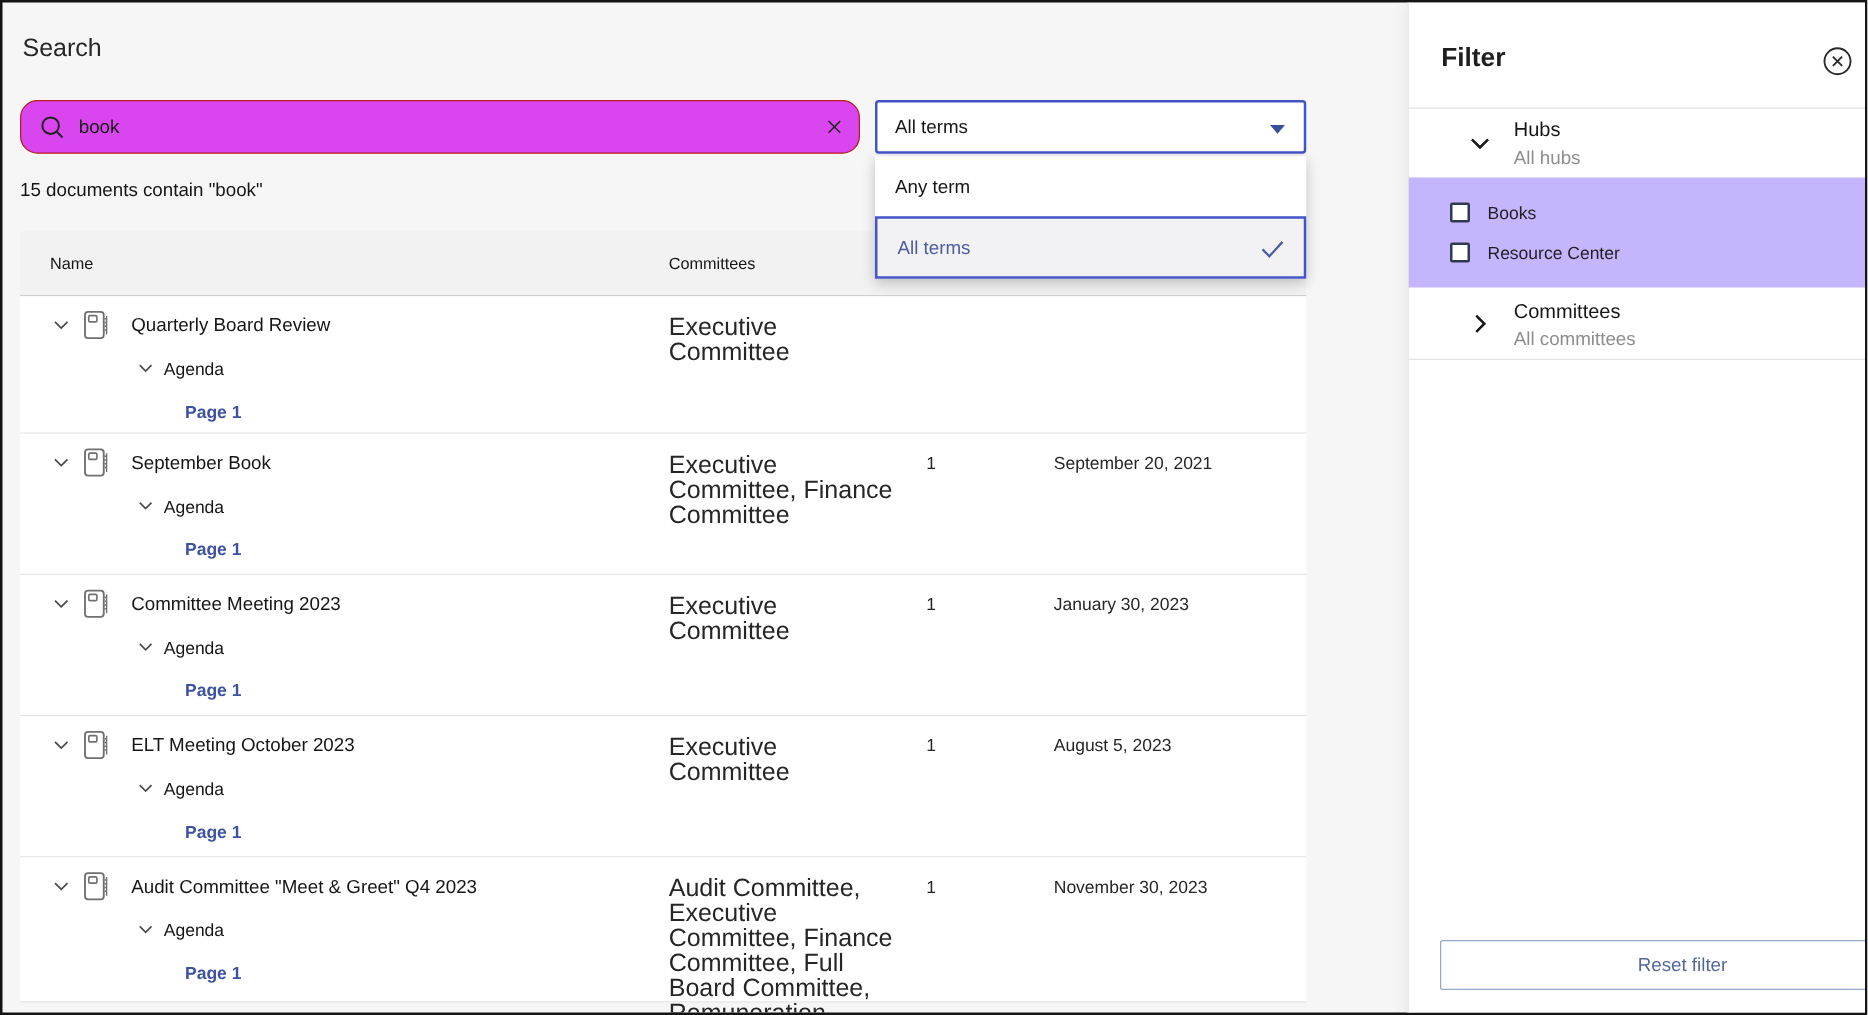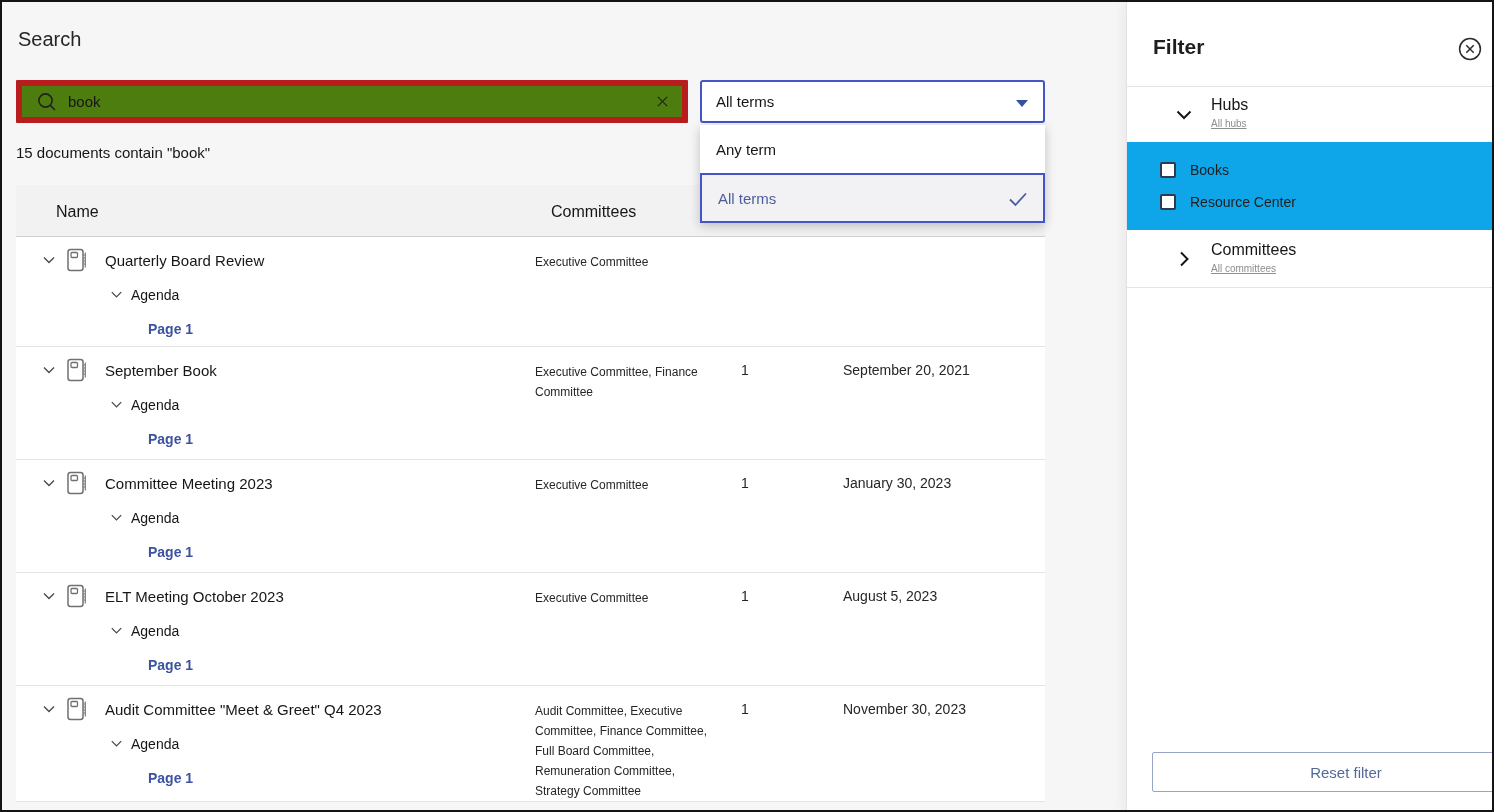--- a/index.html
+++ b/index.html
@@ -2,45 +2,45 @@
 <html><head>
 <meta charset="utf-8">
 <style>
   * { margin:0; padding:0; box-sizing:border-box; }
   html,body { width:1494px; height:812px; }
   body { font-family:"Liberation Sans", sans-serif; color:#1b1b1b; background:#f6f6f6; }
   .screen { position:relative; width:1494px; height:812px; border:2px solid #141414; background:#f6f6f6; overflow:hidden; }
 
   
   .page-title { position:absolute; left:16px; top:26px; font-size:20px; font-weight:400; color:#262626; }
-  .search-box { position:absolute; left:14px; top:78px; width:672px; height:43px; background:#4d7c0f;
-                border:6px solid #b91c1c; border-radius:1px; display:flex; align-items:center; }
+  .search-box { position:absolute; left:14px; top:78px; width:672px; height:43px; background:#d946ef;
+                border:1px solid #b91c1c; border-radius:14px; display:flex; align-items:center; }
   .search-box .mag { margin:0 10px 0 14px; display:flex; }
   .search-box input { flex:1; border:none; outline:none; font-size:15px; font-family:inherit; color:#161616; background:transparent; }
   .clear-btn { width:40px; height:100%; border:none; background:transparent; cursor:pointer; display:flex; align-items:center; justify-content:center; }
 
   .select { position:absolute; left:698px; top:78px; width:345px; height:43px; background:#fff;
             border:2px solid #4456c7; border-radius:3px; display:flex; align-items:center; cursor:pointer; z-index:30; }
   .select .sel-label { margin-left:14px; font-size:15px; color:#161616; }
   .select .caret { position:absolute; right:15px; top:18px; width:0; height:0;
                    border-left:6px solid transparent; border-right:6px solid transparent; border-top:7px solid #35509c; }
 
   .results-line { position:absolute; left:14px; top:142px; font-size:15px; color:#161616; }
 
   
   .table { position:absolute; left:14px; top:183px; width:1029px; }
   .thead { position:relative; height:52px; background:#f2f2f2; border-bottom:1px solid #cfcfcf; }
-  .th { position:absolute; top:18px; font-size:16px; color:#161616;margin-left:16px; }
+  .th { position:absolute; top:18px; font-size:13px; color:#161616; }
   .th-name { left:24px; }
   .th-comm { left:519px; }
   .trow { position:relative; background:#fff; border-bottom:1px solid #e4e4e4; }
   .row-chev { position:absolute; left:25px; top:15px; cursor:pointer; }
   .book-ic  { position:absolute; left:50px; top:10px; }
   .rtitle { position:absolute; left:89px; top:15px; font-size:15px; color:#161616; cursor:pointer; }
-  .rcomm  { position:absolute; left:519px; top:15px; width:188px; font-size:12px; color:#262626; line-height:20px; }
+  .rcomm  { position:absolute; left:519px; top:15px; width:188px; font-size:20px; color:#262626; line-height:20px; }
   .rpages { position:absolute; left:725px; top:15px; font-size:14px; color:#262626; }
   .rdate  { position:absolute; left:827px; top:15px; font-size:14px; color:#262626; }
   .agenda-chev { position:absolute; left:93px; top:50px; cursor:pointer; }
   .ragenda { position:absolute; left:115px; top:50px; font-size:14px; color:#161616; cursor:pointer; }
   .rpage { position:absolute; left:132px; top:84px; font-size:14px; font-weight:700; color:#3d52a0; cursor:pointer; text-decoration:none; }
 
   
   .menu { position:absolute; left:698px; top:123px; width:345px; background:#fff; z-index:40;
           padding:0 0; box-shadow:0 3px 10px rgba(0,0,0,0.22); }
   .mitem { position:relative; height:48px; display:flex; align-items:center; font-size:15px; color:#161616; cursor:pointer; }
@@ -50,22 +50,22 @@
 
   
   .fpanel { position:absolute; left:1124px; top:0; width:368px; height:810px; background:#fff;
             border-left:1px solid #e2e2e2; box-shadow:-4px 0 10px rgba(0,0,0,0.05); }
   .fp-title { position:absolute; left:26px; top:33px; font-size:21px; font-weight:700; color:#1f1f1f; }
   .fp-close { position:absolute; right:12px; top:35px; background:transparent; border:none; cursor:pointer; }
   .fp-hdr-line { position:absolute; left:0; top:84px; width:100%; border-top:1px solid #e4e4e4; }
   .fsection { position:absolute; left:16px; width:100%; cursor:pointer; }
   .fsec-chev { position:absolute; left:30px; }
   .fsec-title { position:absolute; left:68px; font-size:16px; color:#161616; }
-  .fsec-sub { position:absolute; left:68px; font-size:10px; color:#8d8d8d;text-decoration:underline; }
-  .fgroup { position:absolute; left:0; top:140px; width:100%; height:88px; background:#0ea5e9; }
+  .fsec-sub { position:absolute; left:68px; font-size:15px; color:#8d8d8d; }
+  .fgroup { position:absolute; left:0; top:140px; width:100%; height:88px; background:#c4b5fd; }
   .fopt { position:absolute; left:33px; display:flex; align-items:center; cursor:pointer; }
   .cbox { width:16px; height:16px; border:2px solid #2e3a4e; border-radius:2px; background:#fff; display:inline-block; }
   .fopt .flabel { margin-left:14px; font-size:14px; color:#1f1f1f; }
   .fsec2-line { position:absolute; left:0; top:285px; width:100%; border-top:1px solid #e4e4e4; }
   .reset-btn { position:absolute; left:25px; top:750px; width:376px; height:40px; background:#fff;
                border:1px solid #97a5c6; border-radius:2px; font-family:inherit; font-size:15px; font-weight:400;
                color:#53689b; cursor:pointer;padding-left:12px; }
 </style>
 </head>
 <body>

